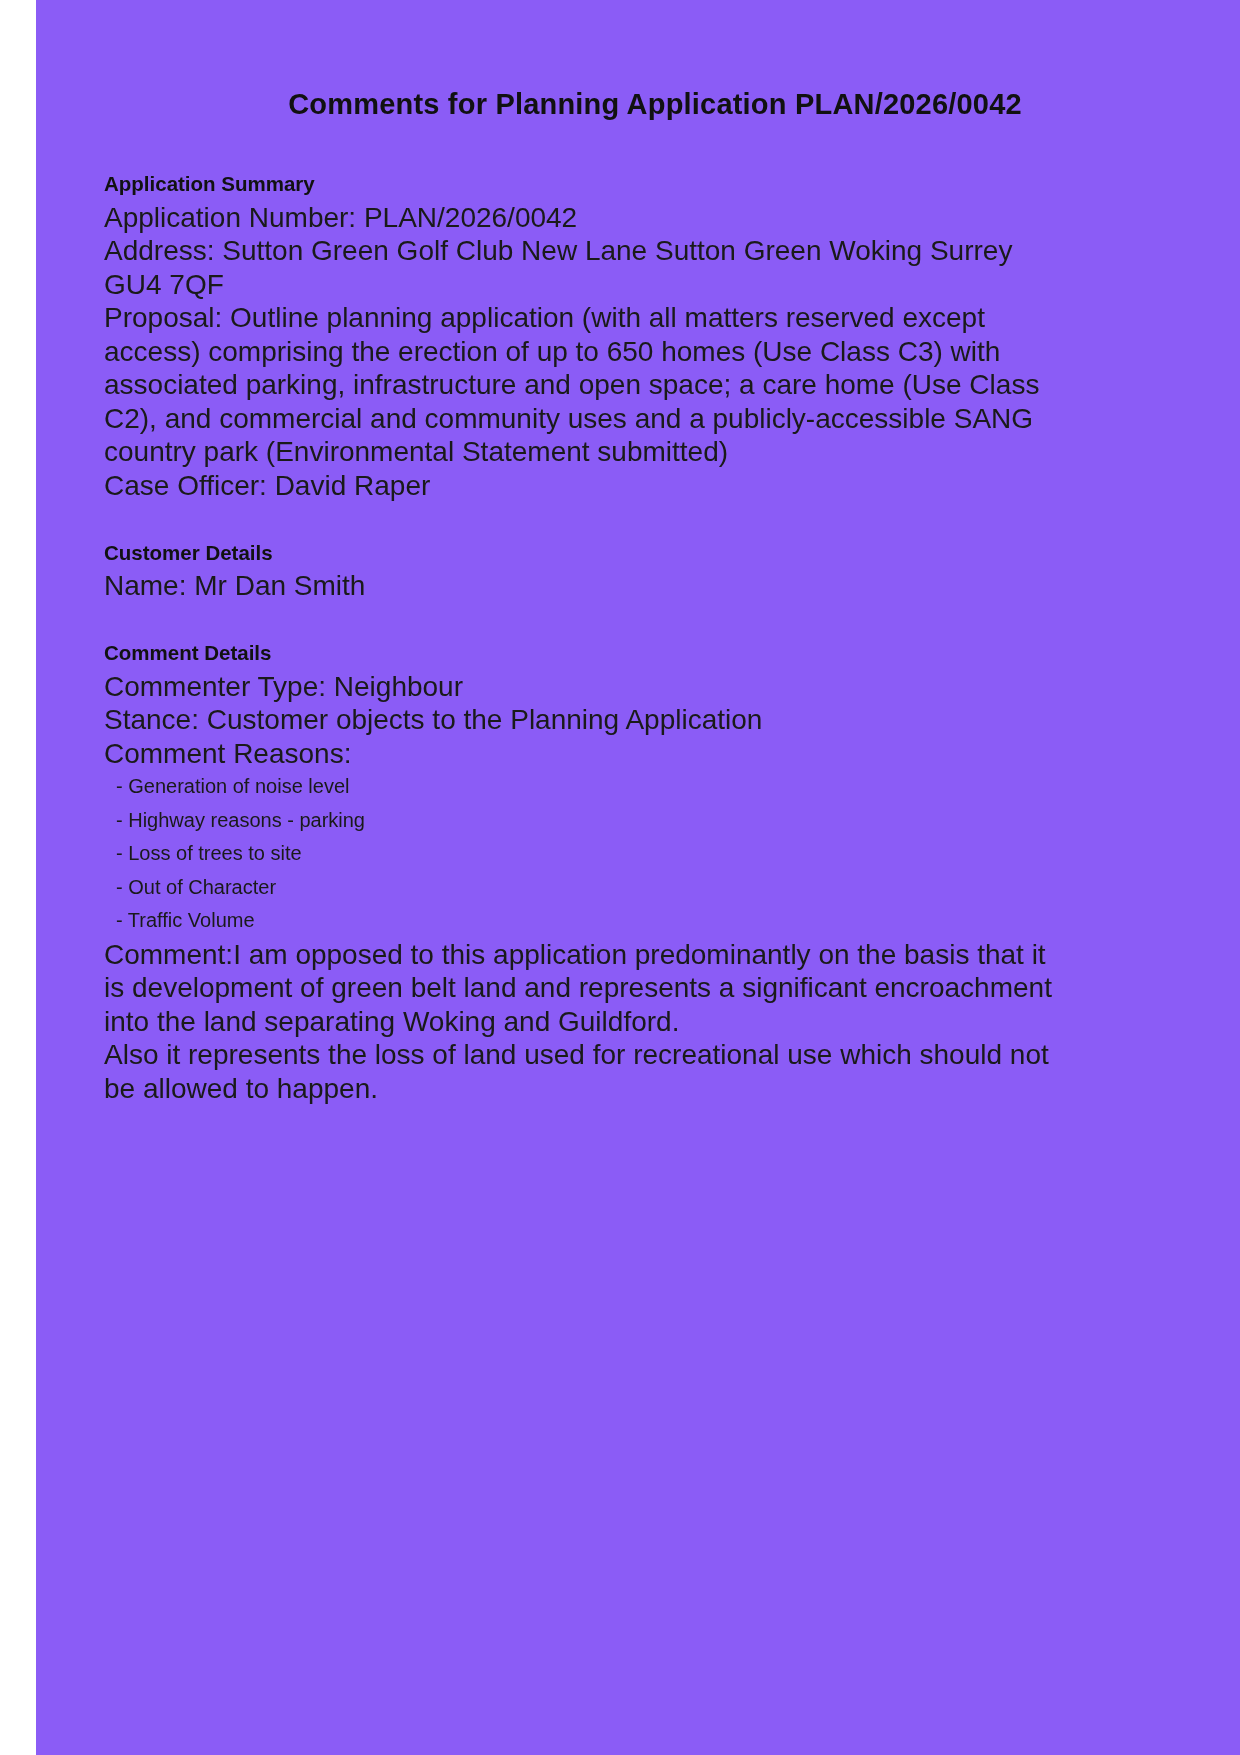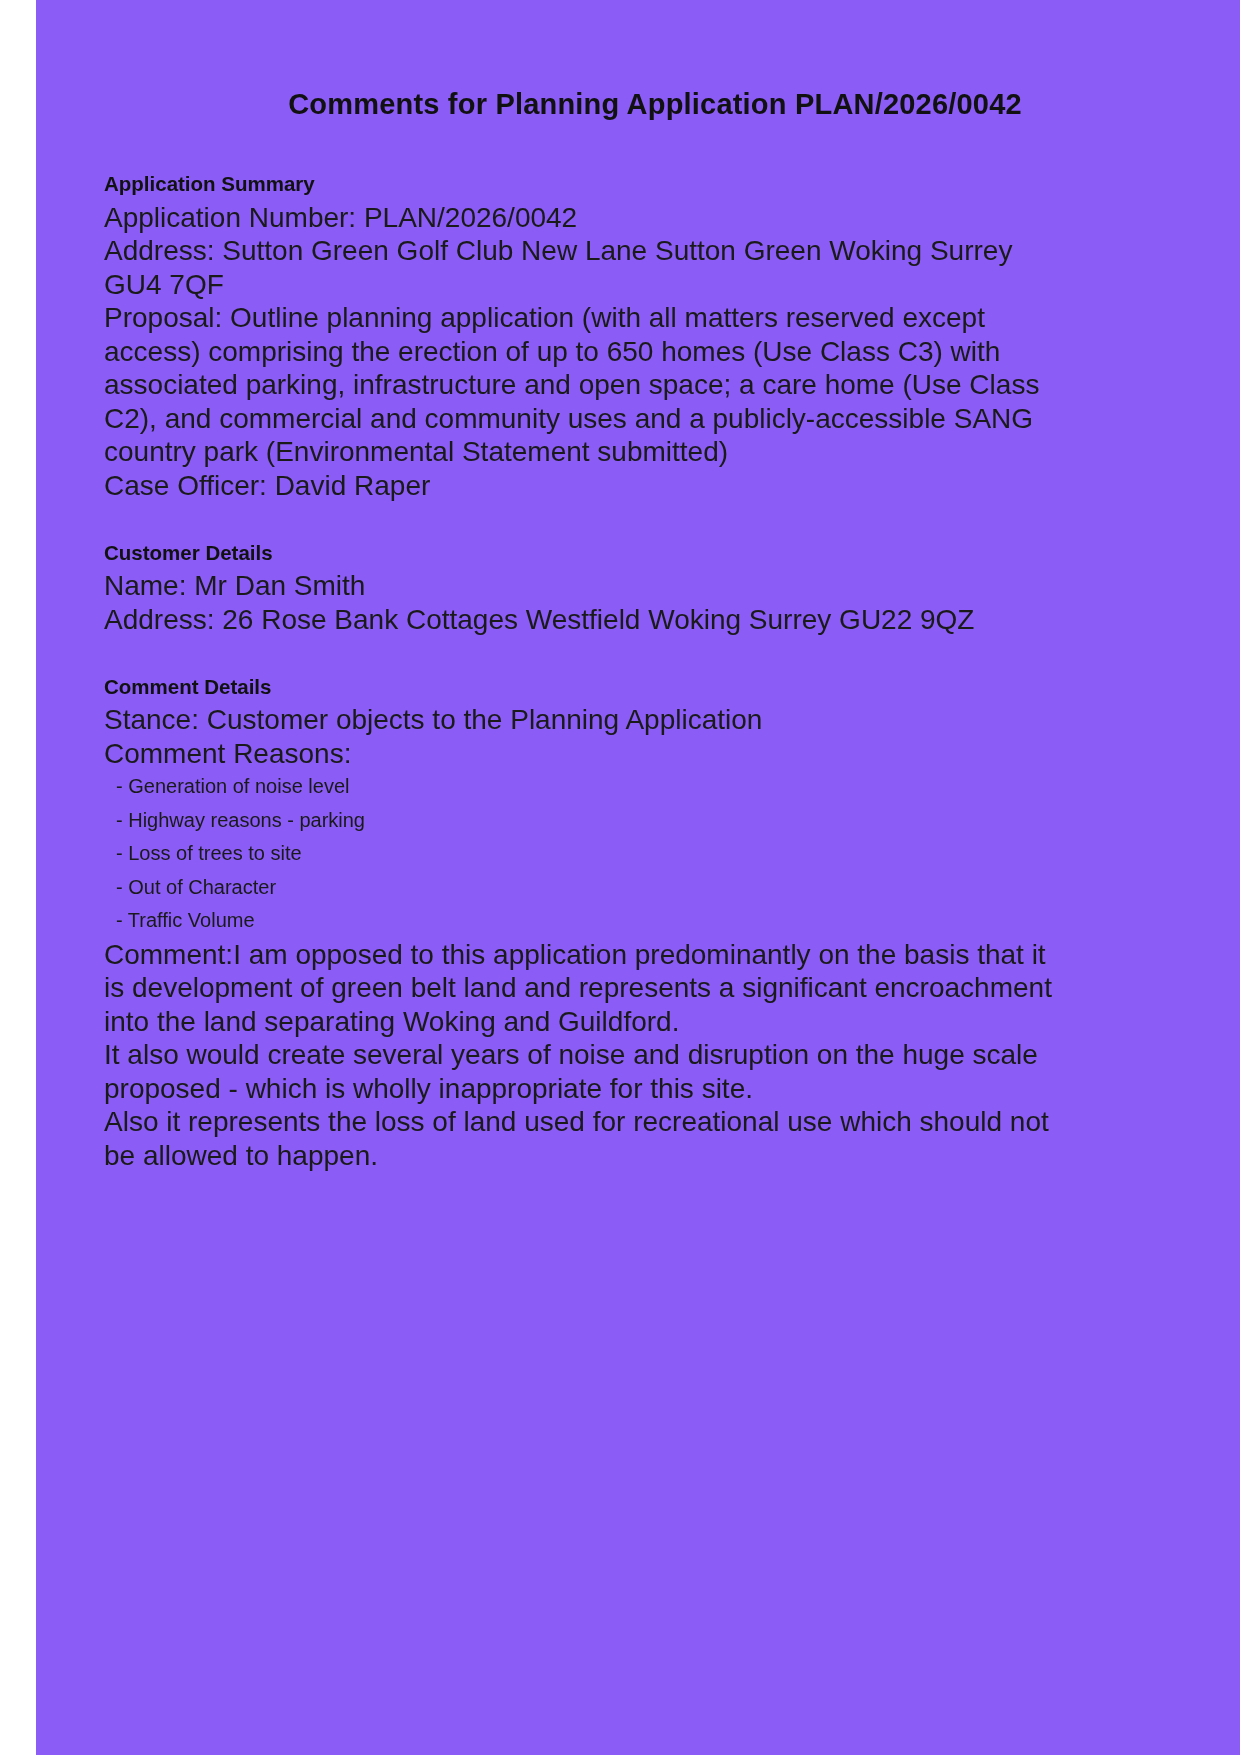--- a/index.html
+++ b/index.html
@@ -74,35 +74,34 @@
       <div class="section-heading">Application Summary</div>
       <p class="line">Application Number: PLAN/2026/0042</p>
       <p class="line">Address: Sutton Green Golf Club New Lane Sutton Green Woking Surrey GU4 7QF</p>
       <p class="line">Proposal: Outline planning application (with all matters reserved except access) comprising the erection of up to 650 homes (Use Class C3) with associated parking, infrastructure and open space; a care home (Use Class C2), and commercial and community uses and a publicly-accessible SANG country park (Environmental Statement submitted)</p>
       <p class="line">Case Officer: David Raper</p>
     </div>
 
     <div class="section">
       <div class="section-heading">Customer Details</div>
       <p class="line">Name: Mr Dan Smith</p>
-      <p class="line">Address: 26 Rose Bank Cottages Westfield Woking Surrey GU22 9QZ</p>
     </div>
 
     <div class="section">
       <div class="section-heading">Comment Details</div>
+      <p class="line">Commenter Type: Neighbour</p>
       <p class="line">Stance: Customer objects to the Planning Application</p>
       <p class="line">Comment Reasons:</p>
 
       <ul class="reasons-list">
         <li class="reason-item">- Generation of noise level</li>
         <li class="reason-item">- Highway reasons - parking</li>
         <li class="reason-item">- Loss of trees to site</li>
         <li class="reason-item">- Out of Character</li>
         <li class="reason-item">- Traffic Volume</li>
       </ul>
 
       <p class="para">Comment:I am opposed to this application predominantly on the basis that it is development of green belt land and represents a significant encroachment into the land separating Woking and Guildford.</p>
-      <p class="para">It also would create several years of noise and disruption on the huge scale proposed - which is wholly inappropriate for this site.</p>
       <p class="para">Also it represents the loss of land used for recreational use which should not be allowed to happen.</p>
     </div>
 
   </div>
 </div>
 
 </body></html>

